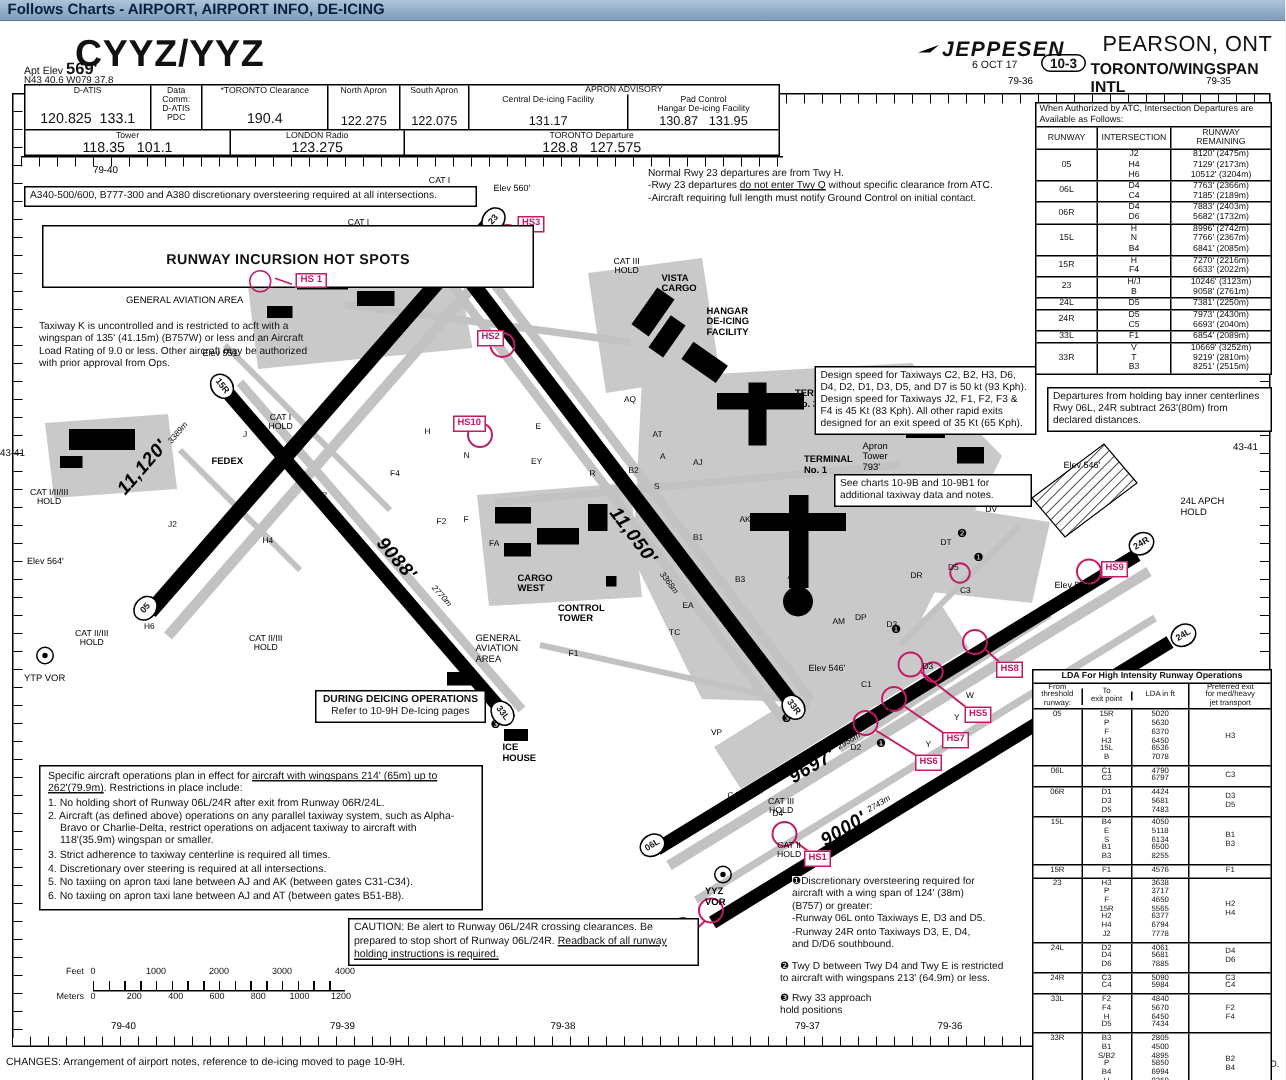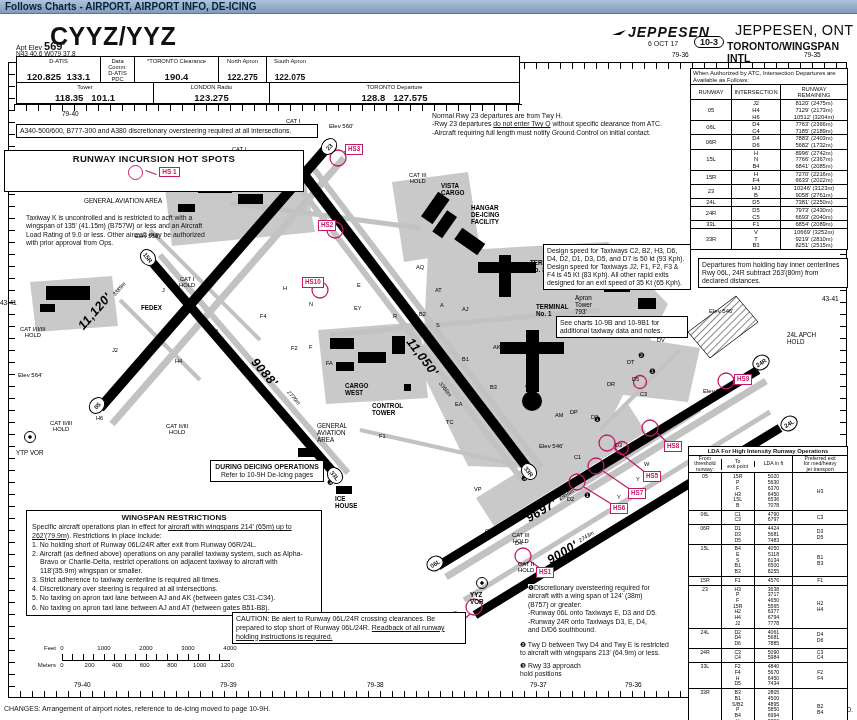--- a/index.html
+++ b/index.html
@@ -25,21 +25,21 @@
   #tick-bottom{left:8px;top:691px;width:838px;border-bottom:1px solid #000;}
   #tick-left{left:8px;top:62px;height:630px;border-left:1px solid #000;}
   #tick-right{left:840px;top:62px;height:630px;border-right:1px solid #000;}
   
   #comms{position:absolute;left:16px;top:56px;width:504px;height:48px;border:1.3px solid #000;background:#fff;box-sizing:border-box;display:flex;flex-direction:column;z-index:4;}
   .crow{display:flex;flex:1;}
   .crow+.crow{border-top:1px solid #000;}
   .ccell{border-right:1px solid #000;display:flex;flex-direction:column;align-items:center;justify-content:space-between;padding:1px 1px 0 1px;box-sizing:border-box;}
   .ccell:last-child{border-right:none;}
   .clab{font-size:5.8px;white-space:pre-line;text-align:center;line-height:1.05;}
-  .cfreq{font-size:9.5px;font-weight:bold;white-space:pre;line-height:1;padding-bottom:1px;}
+  .cfreq{font-size:9.5px;font-weight:normal;white-space:pre;line-height:1;padding-bottom:1px;}
   .cgroup{display:flex;flex-direction:column;flex:1;}
   .cgrouphdr{font-size:5.8px;text-align:center;}
   .cgroupcells{display:flex;flex:1;}
   
   .notebox{position:absolute;border:1.2px solid #000;background:#fff;font-size:6.8px;line-height:1.18;padding:2px 3px;box-sizing:border-box;z-index:4;}
   .plainnote{position:absolute;font-size:6.8px;line-height:1.25;z-index:3;}
   .u{text-decoration:underline;}
   #hotspot-legend .hl-title{font-size:9.5px;font-weight:bold;text-align:center;letter-spacing:.3px;margin-top:1px;}
   #hotspot-legend .hl-row{display:flex;align-items:center;justify-content:center;gap:2px;height:16px;}
   .legend-circle{width:13px;height:13px;border:1.4px solid #c41a66;border-radius:50%;}
@@ -101,21 +101,21 @@
 <div id="titlebar"><span>Follows Charts - AIRPORT, AIRPORT INFO, DE-ICING</span></div>
 
 <div class="hdr-big">CYYZ/YYZ</div>
 <div class="hdr-elev"><span>Apt Elev</span> <b>569'</b></div>
 <div class="hdr-coords">N43 40.6 W079 37.8</div>
 <div id="jepp"><svg width="16" height="9" viewBox="0 0 16 9">
         <path d="M0,5 L14,0 L8,5 Z" fill="#000"></path>
       </svg><span>JEPPESEN</span></div>
 <div class="hdr-date">6 OCT 17</div>
 <div class="hdr-index">10-3</div>
-<div class="hdr-city">JEPPESEN, ONT</div>
+<div class="hdr-city">PEARSON, ONT</div>
 <div class="hdr-apt">TORONTO/WINGSPAN INTL</div>
 
 <div id="tick-top" class="tickH"></div>
 <div id="tick-under-comms" class="tickH"></div>
 <div id="tick-bottom" class="tickH"></div>
 <div id="tick-left" class="tickV"></div>
 <div id="tick-right" class="tickV"></div>
 
 <svg id="mapsvg" width="857" height="720" viewBox="0 0 857 720">
   <defs>
@@ -241,40 +241,54 @@
           <span class="cfreq">190.4</span>
         </div>
     <div class="ccell" style="width:48px">
           <span class="clab">North Apron</span>
           <span class="cfreq" style="font-size:8.5px">122.275</span>
         </div>
     <div class="ccell" style="width:46px">
           <span class="clab">South Apron</span>
           <span class="cfreq" style="font-size:8.5px">122.075</span>
         </div>
+    <div class="cgroup">
+      <div class="cgrouphdr clab">APRON ADVISORY</div>
+      <div class="cgroupcells">
+        <div class="ccell" style="flex:1.05;border-right:1px solid #000">
+              <span class="clab">Central De-icing Facility</span>
+              <span class="cfreq" style="font-size:8.5px">131.17</span>
+            </div>
+        <div class="ccell" style="flex:1;border-right:none">
+              <span class="clab">Pad Control
+Hangar De-icing Facility</span>
+              <span class="cfreq" style="font-size:8.5px">130.87   131.95</span>
+            </div>
+      </div>
+    </div>
   </div>
   <div class="crow">
     <div class="ccell" style="width:137px">
           <span class="clab">Tower</span>
           <span class="cfreq">118.35   101.1</span>
         </div>
     <div class="ccell" style="width:116px">
           <span class="clab">LONDON Radio</span>
           <span class="cfreq">123.275</span>
         </div>
     <div class="ccell" style="flex:1">
           <span class="clab">TORONTO Departure</span>
           <span class="cfreq">128.8   127.575</span>
         </div>
   </div>
 </div>
 
 <div class="notebox" style="left:16px;top:124px;width:302px;">A340-500/600, B777-300 and A380 discretionary oversteering required at all intersections.</div>
 
-<div class="notebox" id="hotspot-legend" style="left:4px;top:150px;width:300px;height:42px;padding:1px;">
+<div class="notebox" id="hotspot-legend" style="left:28px;top:150px;width:328px;height:42px;padding:16px;">
   <div class="hl-title">RUNWAY INCURSION HOT SPOTS</div>
   <div class="hl-row">
     <span class="legend-circle"></span>
     <span class="legend-leader"></span>
     <span class="hsbadge">HS 1</span>
   </div>
 </div>
 
 <div class="plainnote" style="left:26px;top:214px;width:190px;">Taxiway K is uncontrolled and is restricted to acft with a wingspan of 135' (41.15m) (B757W) or less and an Aircraft Load Rating of 9.0 or less. Other aircraft may be authorized with prior approval from Ops.</div>
 
@@ -304,21 +318,20 @@
 <div class="plainnote" style="left:520px;top:641px;width:180px;background:#fff;">
   <span>❷</span> <span style="white-space:pre-line">Twy D between Twy D4 and Twy E is restricted
 to aircraft with wingspans 213' (64.9m) or less.</span>
 </div>
 <div class="plainnote" style="left:520px;top:662px;width:120px;background:#fff;">
   <span>❸</span> <span style="white-space:pre-line">Rwy 33 approach
 hold positions</span>
 </div>
 
 <div class="notebox" id="wingspan-box" style="left:26px;top:510px;width:296px;">
-  <div class="w-title">WINGSPAN RESTRICTIONS</div>
   <div class="w-intro"><span>Specific aircraft operations plan in effect for  </span><span class="u">aircraft with wingspans 214' (65m) up to 262'(79.9m)</span><span>. Restrictions in place include:</span></div>
   <div id="wingspan-items">
         <div class="witem">1. No holding short of Runway 06L/24R after exit from Runway 06R/24L.</div>
         <div class="witem">2. Aircraft (as defined above) operations on any parallel taxiway system, such as Alpha-Bravo or Charlie-Delta, restrict operations on adjacent taxiway to aircraft with 118'(35.9m) wingspan or smaller.</div>
         <div class="witem">3. Strict adherence to taxiway centerline is required all times.</div>
         <div class="witem">4. Discretionary over steering is required at all intersections.</div>
         <div class="witem">5. No taxiing on apron taxi lane between AJ and AK (between gates C31-C34).</div>
         <div class="witem">6. No taxiing on apron taxi lane between AJ and AT (between gates B51-B8).</div>
       </div>
 </div>

